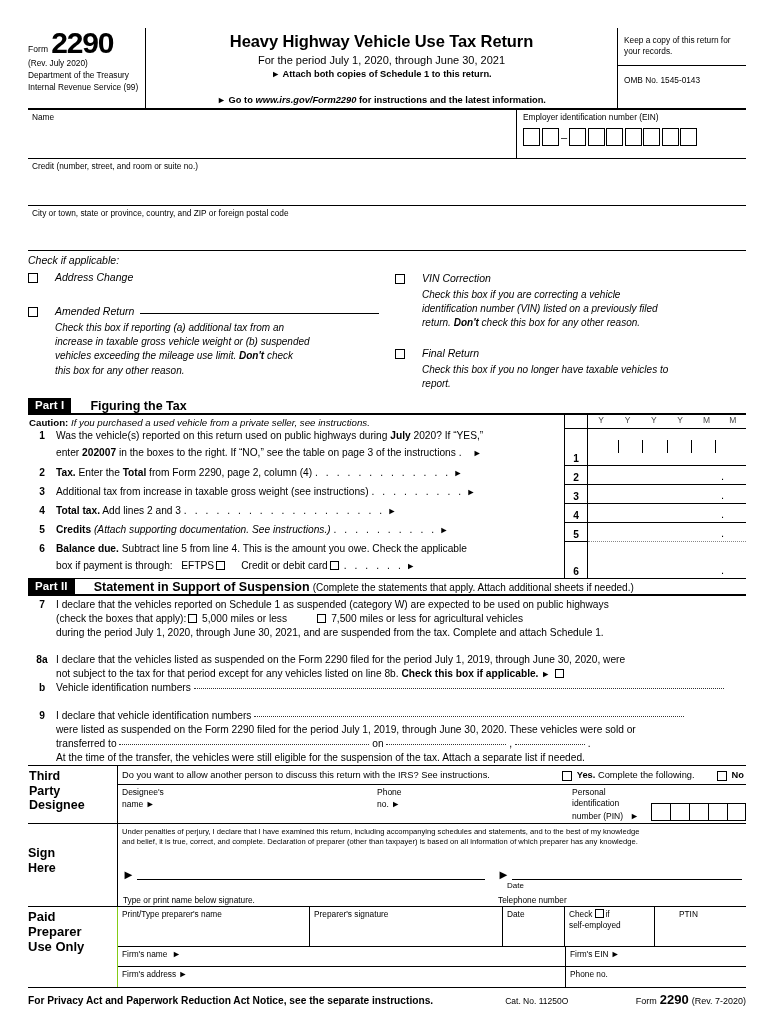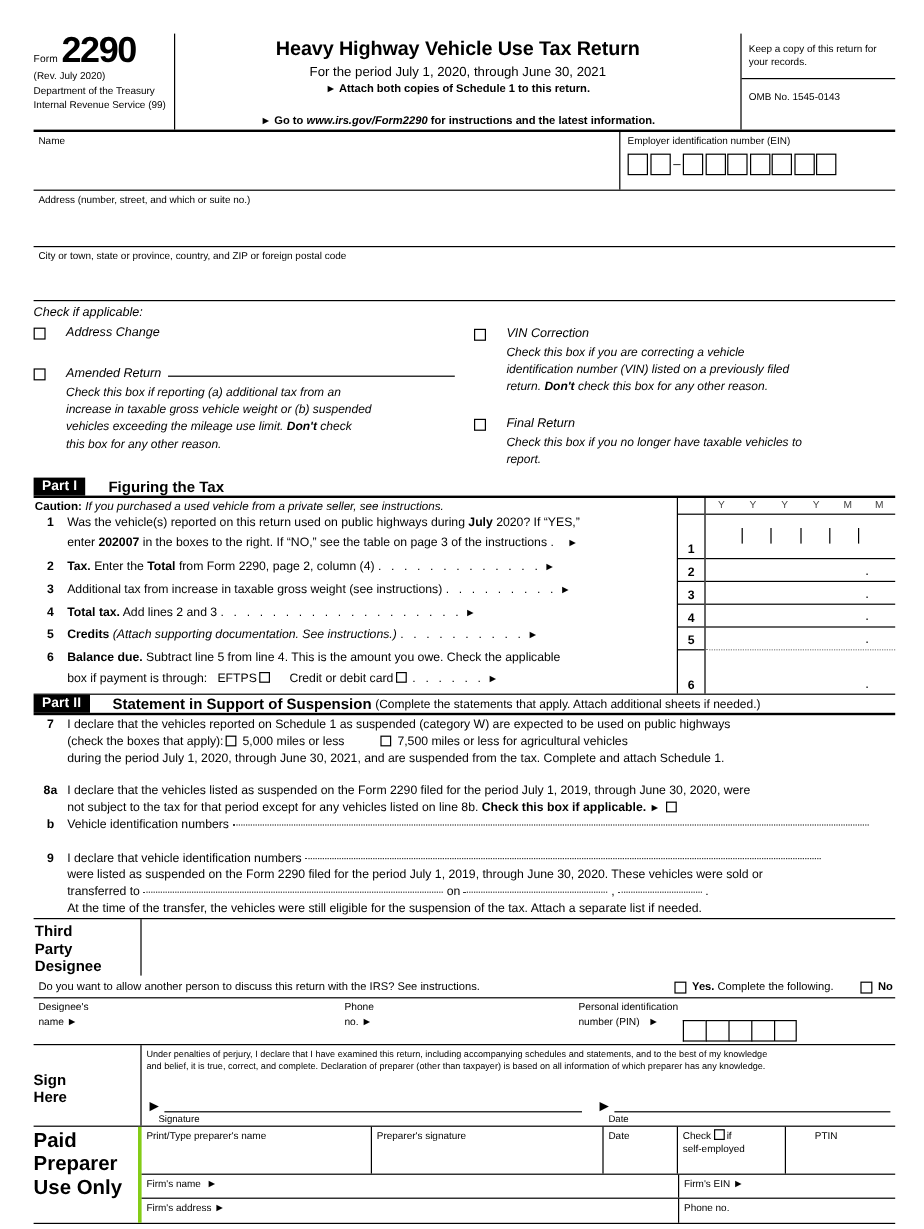--- a/index.html
+++ b/index.html
@@ -104,21 +104,21 @@
   .p2 .ln { font-size: 10.2px; margin-top: 2px; }
   .p2 .ln-no { width: 28px; }
   .inlinecb { display: inline-block; width: 9px; height: 9px; border: 1px solid #000;
               vertical-align: -1px; margin: 0 2px; }
   .dline { display: inline-block; border-bottom: 1px dotted #333; vertical-align: 2px; }
   .l2 { margin-top: 1px; }
   .spacer12 { height: 13px; }
   .spacer9 { height: 14px; }
 
   
-  .tpd { display: flex; border-top: 1.6px solid #000; border-bottom: 1.6px solid #000; flex-direction: column; }
+  .tpd { display: flex; border-top: 1.6px solid #000; border-bottom: 1.6px solid #000; }
   .tpd-label { width: 90px; font-size: 12.5px; font-weight: bold; line-height: 1.17;
                border-right: 1px solid #000; padding: 3px 0 0 1px; }
   .tpd-body { flex: 1; }
   .tpd-q { display: flex; align-items: center; font-size: 9.3px;
            border-bottom: 1px solid #000; padding: 3px 2px 3px 4px; }
   .tpd-q .qtext { flex: 1; }
   .tpd-q b { font-weight: bold; }
   .tpd-fields { display: flex; height: 38px; }
   .tpd-f { padding: 2px 0 0 4px; font-size: 8.5px; line-height: 1.35; }
   .tpd-f.a { width: 255px; border-right: none; }
@@ -141,22 +141,22 @@
   .tri { font-size: 13px; line-height: 10px; margin-right: 2px; }
   .sigrule { flex: 1; border-bottom: 1px solid #000; height: 11px; }
   .sigcap { font-size: 8px; margin-top: 1px; padding-left: 10px; }
   .sigcap2 { font-size: 8.3px; margin-top: 5px; padding-left: 1px; }
   .sign-foot { display: flex; }
   .sign-foot div:first-child { flex: 1; }
   .sign-foot div:last-child { width: 245px; }
 
   
   .pp { display: flex; border-bottom: 1.6px solid #000; }
-  .pp-label { width: 90px; font-size: 17px; font-weight: bold; line-height: 1.17;
-              border-right: 3px solid #84cc16; padding-top: 2px; }
+  .pp-label { width: 90px; font-size: 13px; font-weight: bold; line-height: 1.17;
+              border-right: 1px solid #84cc16; padding-top: 2px; }
   .pp-body { flex: 1; }
   .pp-r1 { display: flex; height: 40px; border-bottom: 1px solid #000; }
   .pp-c { padding: 2px 0 0 4px; font-size: 8.3px; border-right: 1px solid #000; }
   .pp-c:last-child { border-right: none; }
   .pp-name { width: 192px; }
   .pp-sig { width: 193px; }
   .pp-date { width: 62px; }
   .pp-self { width: 90px; line-height: 1.35; }
   .pp-ptin { flex: 1; margin-left: 20px; }
   .selfcb { display: inline-block; width: 9px; height: 9px; border: 1px solid #000;
@@ -222,21 +222,21 @@
             <span class="ein-box"></span>
             <span class="ein-box"></span>
             <span class="ein-box"></span>
             <span class="ein-box"></span>
             <span class="ein-box"></span>
             <span class="ein-box"></span>
           </div>
         </div>
       </div>
       <div class="tp-row tp-addr">
-        <div class="cap">Address (number, street, and which or suite no.)</div>
+        <div class="cap">Credit (number, street, and room or suite no.)</div>
       </div>
       <div class="tp-row tp-city">
         <div class="cap">City or town, state or province, country, and ZIP or foreign postal code</div>
       </div>
     </div>
   </div>
 
   <div class="chk-sec">
     <div class="chk-col">
       <div class="chk-hdr">Check if applicable:</div>
@@ -483,29 +483,32 @@
       <div class="perj">
         <div>Under penalties of perjury, I declare that I have examined this return, including accompanying schedules and statements, and to the best of my knowledge</div>
         <div>and belief, it is true, correct, and complete. Declaration of preparer (other than taxpayer) is based on all information of which preparer has any knowledge.</div>
       </div>
       <div class="sign-rows">
         <div class="sig-a">
           <div class="sigline">
             <span class="tri">►</span>
             <span class="sigrule"></span>
           </div>
-          <div class="sigcap">Signature</div>
         </div>
         <div class="sig-b">
           <div class="sigline">
             <span class="tri">►</span>
             <span class="sigrule"></span>
           </div>
           <div class="sigcap">Date</div>
         </div>
+      </div>
+      <div class="sign-foot">
+        <div class="sigcap2">Type or print name below signature.</div>
+        <div class="sigcap2">Telephone number</div>
       </div>
     </div>
   </div>
 
   <div class="pp">
     <div class="pp-label">
       <div>Paid</div>
       <div>Preparer</div>
       <div>Use Only</div>
     </div>

